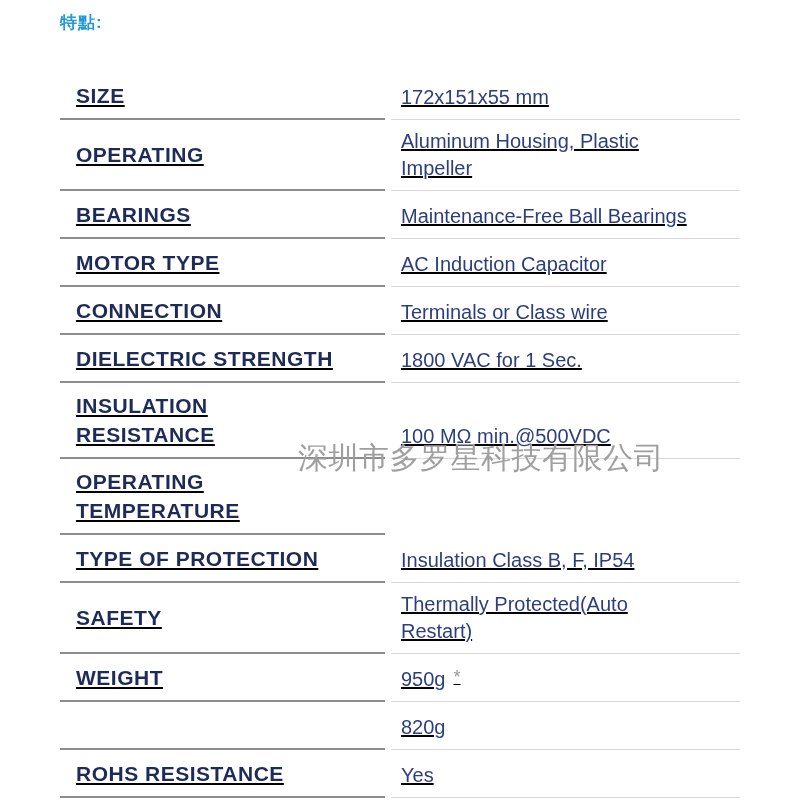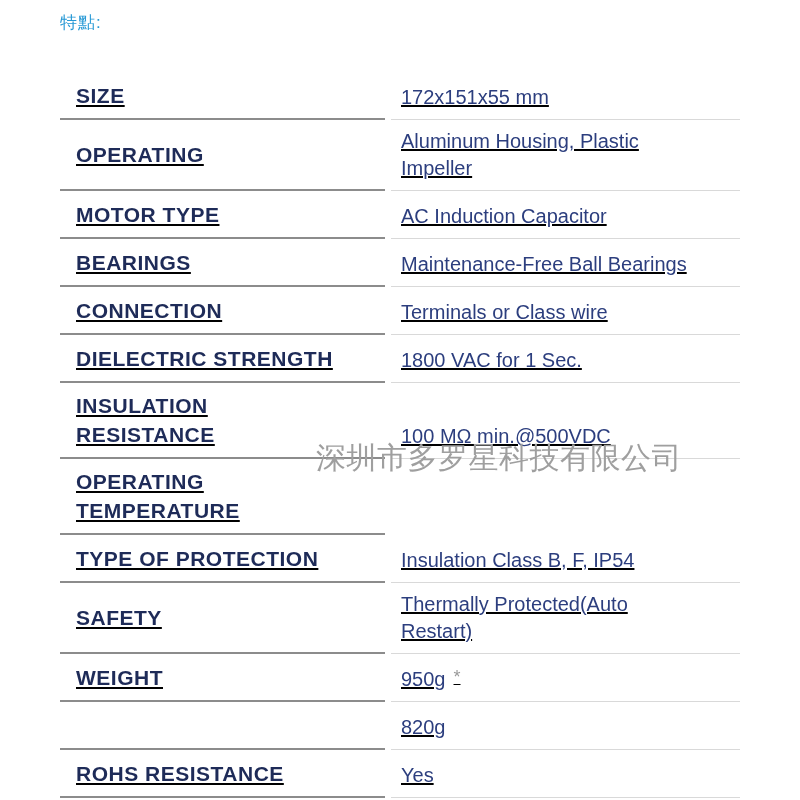--- a/index.html
+++ b/index.html
@@ -11,21 +11,21 @@
     --note-gray:#9a9a9a;
     --watermark-gray:#9f9f9f;
   }
   html,body{margin:0;padding:0;}
   body{
     width:800px;height:800px;background:#ffffff;position:relative;overflow:hidden;
     font-family:"Liberation Sans","DejaVu Sans",sans-serif;
   }
   .page-header{
     position:absolute;left:60px;top:11px;
-    font-size:17px;font-weight:normal;color:var(--header-blue);
+    font-size:17px;font-weight:bold;color:var(--header-blue);
     letter-spacing:1px;
   }
   .spec-table{
     position:absolute;left:60px;top:72px;width:680px;text-decoration:underline;
   }
   .spec-row{display:flex;align-items:stretch;}
   .spec-label-cell{
     width:325px;box-sizing:border-box;
     padding:8px 0 8px 16px;
     border-bottom:2px solid var(--divider-dark);
@@ -47,21 +47,20 @@
   }
   .spec-value-note{
     color:var(--note-gray);
     margin-left:8px;font-size:18px;align-self:flex-start;padding-top:2px;
   }
   .watermark{
     position:absolute;left:298px;top:438px;
     font-size:30px;color:var(--watermark-gray);
     letter-spacing:0.5px;white-space:nowrap;
     pointer-events:none;
-    margin-left:18px;
   }
 </style>
 </head>
 <body>
 
 <div class="page-header">特點:</div>
 
 <div class="spec-table">
   <div class="spec-row">
     <div class="spec-label-cell">SIZE</div>
@@ -76,33 +75,33 @@
     <div class="spec-label-cell">OPERATING</div>
     <div class="spec-gap"></div>
     <div class="spec-value-cell">
       <span>Aluminum Housing, Plastic
 Impeller</span>
       
     </div>
   </div>
 
   <div class="spec-row">
-    <div class="spec-label-cell">MOTOR TYPE</div>
+    <div class="spec-label-cell">BEARINGS</div>
     <div class="spec-gap"></div>
     <div class="spec-value-cell">
-      <span>AC Induction Capacitor</span>
+      <span>Maintenance-Free Ball Bearings</span>
       
     </div>
   </div>
 
   <div class="spec-row">
-    <div class="spec-label-cell">BEARINGS</div>
+    <div class="spec-label-cell">MOTOR TYPE</div>
     <div class="spec-gap"></div>
     <div class="spec-value-cell">
-      <span>Maintenance-Free Ball Bearings</span>
+      <span>AC Induction Capacitor</span>
       
     </div>
   </div>
 
   <div class="spec-row">
     <div class="spec-label-cell">CONNECTION</div>
     <div class="spec-gap"></div>
     <div class="spec-value-cell">
       <span>Terminals or Class wire</span>
       

